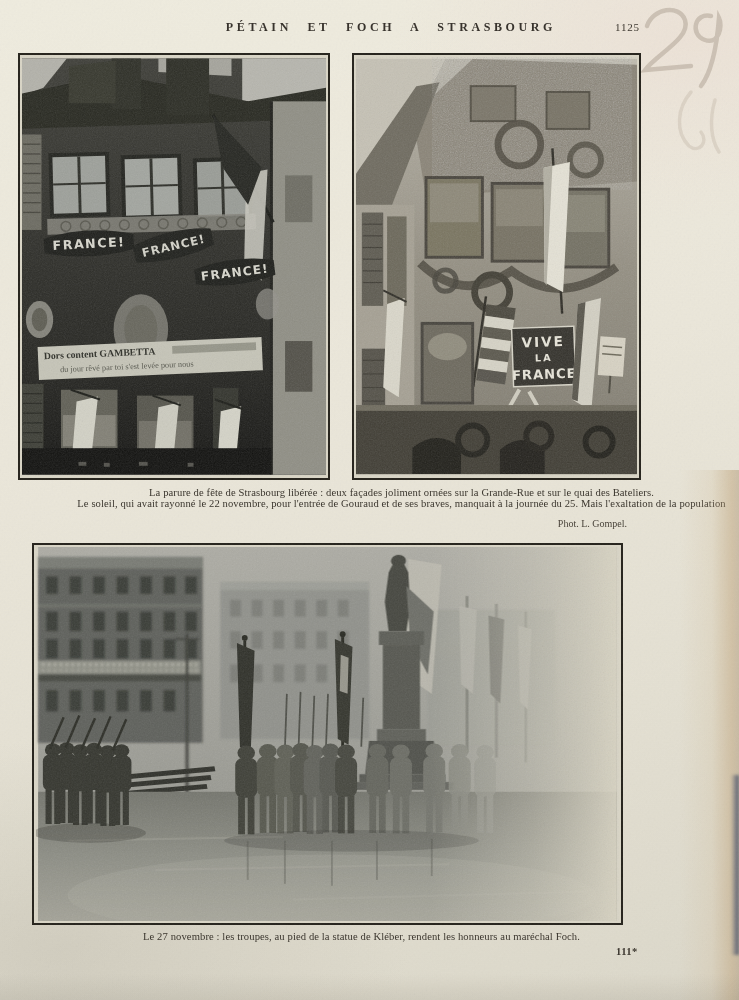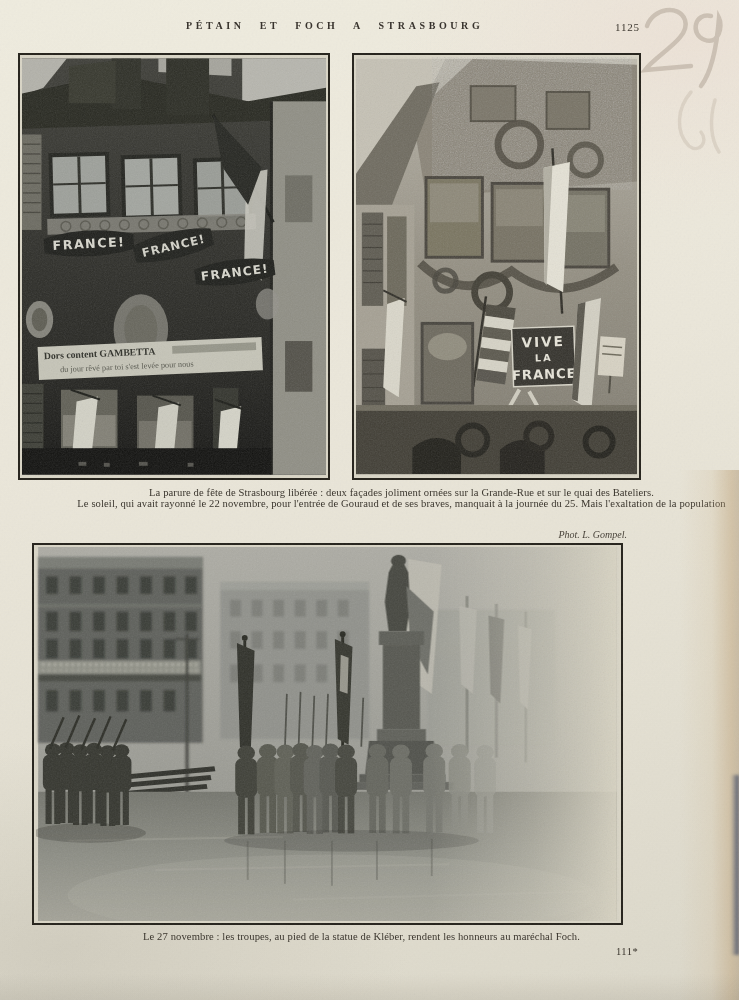--- a/index.html
+++ b/index.html
@@ -15,39 +15,39 @@
   
   .edge-curl{position:absolute;right:0;top:470px;width:60px;height:530px;
     background:linear-gradient(90deg, rgba(201,176,137,0) 0%, rgba(201,176,137,.18) 55%, rgba(186,156,112,.45) 88%, rgba(150,120,80,.35) 100%);
     pointer-events:none;}
   .edge-dark{position:absolute;right:0;top:775px;width:8px;height:180px;
     background:linear-gradient(90deg, rgba(40,55,90,0), rgba(40,55,90,.75));
     filter:blur(1.5px);pointer-events:none;}
   .edge-bottom{position:absolute;left:0;bottom:0;width:739px;height:26px;
     background:linear-gradient(180deg, rgba(120,115,100,0), rgba(120,115,100,.14));pointer-events:none;}
 
-  .hdr-title{position:absolute;left:186px;top:20px;width:370px;text-align:left;
-    font-size:10px;font-weight:bold;letter-spacing:3.6px;word-spacing:9px;color:#35302a;white-space:nowrap;}
+  .hdr-title{position:absolute;left:186px;top:20px;width:370px;text-align:right;
+    font-size:12px;font-weight:bold;letter-spacing:3.6px;word-spacing:9px;color:#35302a;white-space:nowrap;}
   .hdr-num{position:absolute;left:615px;top:21px;font-size:11px;font-weight:normal;letter-spacing:.8px;color:#3a352d;}
   .pencil{position:absolute;left:595px;top:0;width:144px;height:170px;pointer-events:none;}
 
   .photo{position:absolute;background:#d9d5c6;border:2px solid #26231c;padding:2px;box-sizing:border-box;}
   .photo svg{display:block;}
   .ph-left{left:18px;top:53px;width:312px;height:427px;}
   .ph-right{left:352px;top:53px;width:289px;height:427px;}
   .ph-bottom{left:32px;top:543px;width:591px;height:382px;}
 
   .cap{position:absolute;left:0;width:739px;text-align:center;font-size:10.6px;
     color:#38332b;white-space:nowrap;letter-spacing:.1px;padding-left:32px;}
   .cap-l1{top:487px;}
   .cap-l2{top:498px;}
   .cap-l3{top:509px;}
-  .credit{position:absolute;right:112px;top:529px;font-size:10px;font-style:italic;color:#474138;}
+  .credit{position:absolute;right:112px;top:518px;font-size:10px;color:#474138;}
   .cap-bottom{top:931px;}
-  .plate-mark{position:absolute;left:616px;top:946px;font-size:10.5px;font-weight:normal;letter-spacing:.5px;color:#38332b;}
+  .plate-mark{position:absolute;left:616px;top:946px;font-size:10.5px;font-weight:bold;letter-spacing:.5px;color:#38332b;}
 
   .grain{position:absolute;left:0;top:0;width:739px;height:1000px;pointer-events:none;opacity:.05;}
 
   text{font-family:"DejaVu Sans", sans-serif;}
   .serif-t{font-family:"Liberation Serif", serif;}
 </style>
 </head>
 <body>
 
 <div class="page">

